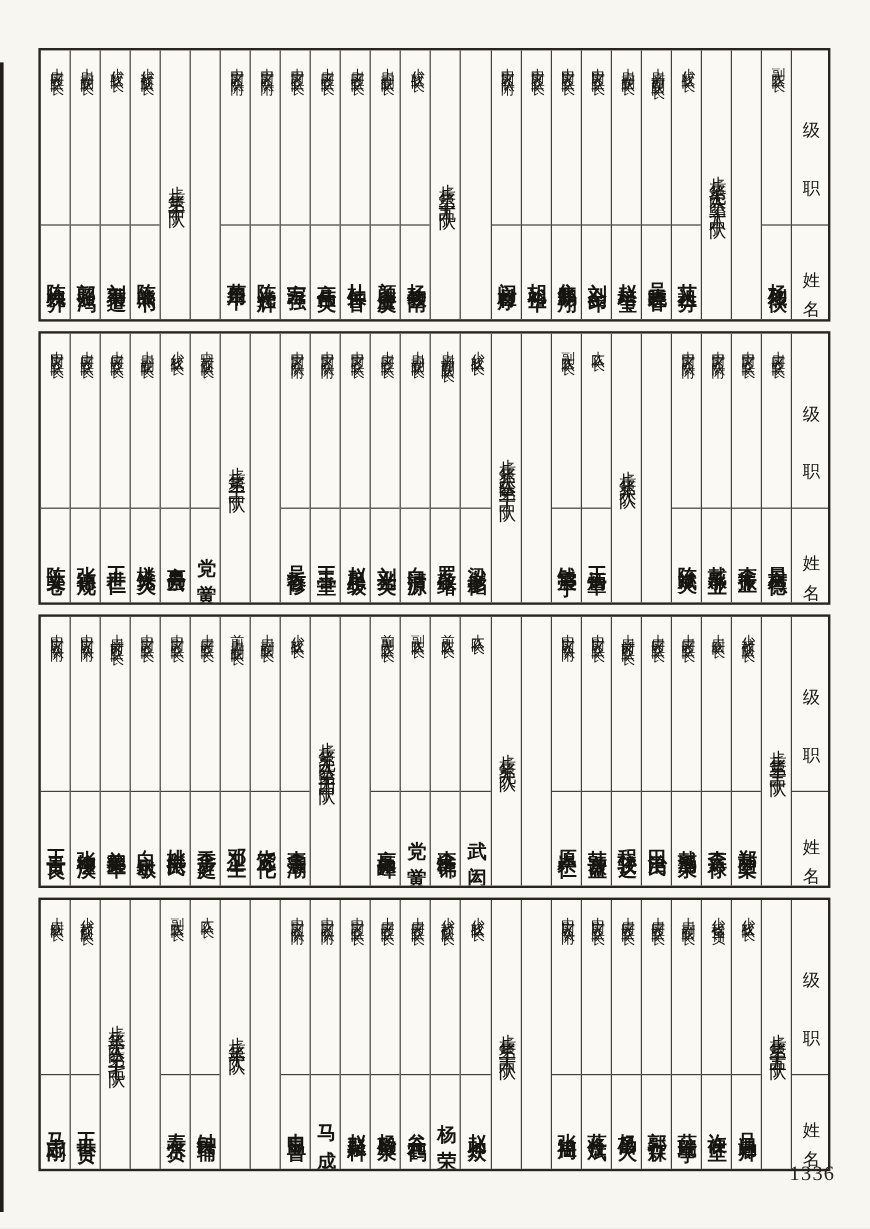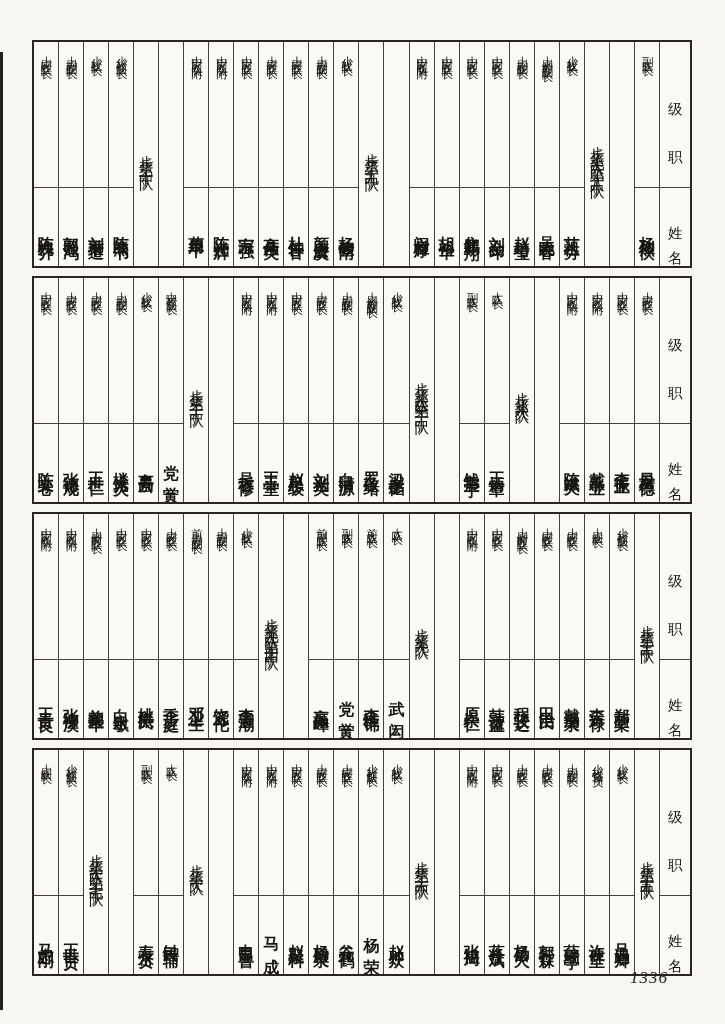--- a/index.html
+++ b/index.html
@@ -18,21 +18,21 @@
   .col.header .cell.rank { align-items:center; padding-top:0; }
   .col.unit .cell.full { flex:1 1 auto; align-items:center; }
   .col.spacer .cell.full { flex:1 1 auto; }
   .vtext { writing-mode:vertical-rl; text-orientation:upright; line-height:1; white-space:nowrap; }
   .rank-text   { font-size:11.5px; letter-spacing:3px;  margin-bottom:-3px; }
   .name-text   { font-size:16px; font-weight:700; letter-spacing:4px; margin-bottom:-4px; }
   .name-text.spread { letter-spacing:22px; margin-bottom:-22px; }
   .unit-text   { font-size:14.5px; letter-spacing:3.5px; margin-bottom:-3.5px; }
   .header-rank-text { font-size:14.5px; letter-spacing:50px; margin-bottom:-50px; }
   .header-name-text { font-size:14.5px; letter-spacing:24px; margin-bottom:-24px; }
-  .page-number { position:absolute; left:630px; top:968px; width:66px; text-align:left; font-size:17px; letter-spacing:1px; color:#26231d;font-style:italic; }
+  .page-number { position:absolute; left:630px; top:968px; width:66px; text-align:right; font-size:17px; letter-spacing:1px; color:#26231d; }
 </style>
 </head>
 <body>
 
 <div class="page">
   <div class="gutter"></div>
   <div class="bands" id="bands">
       <div class="band">
         <div class="col header">
           <div class="cell rank">

